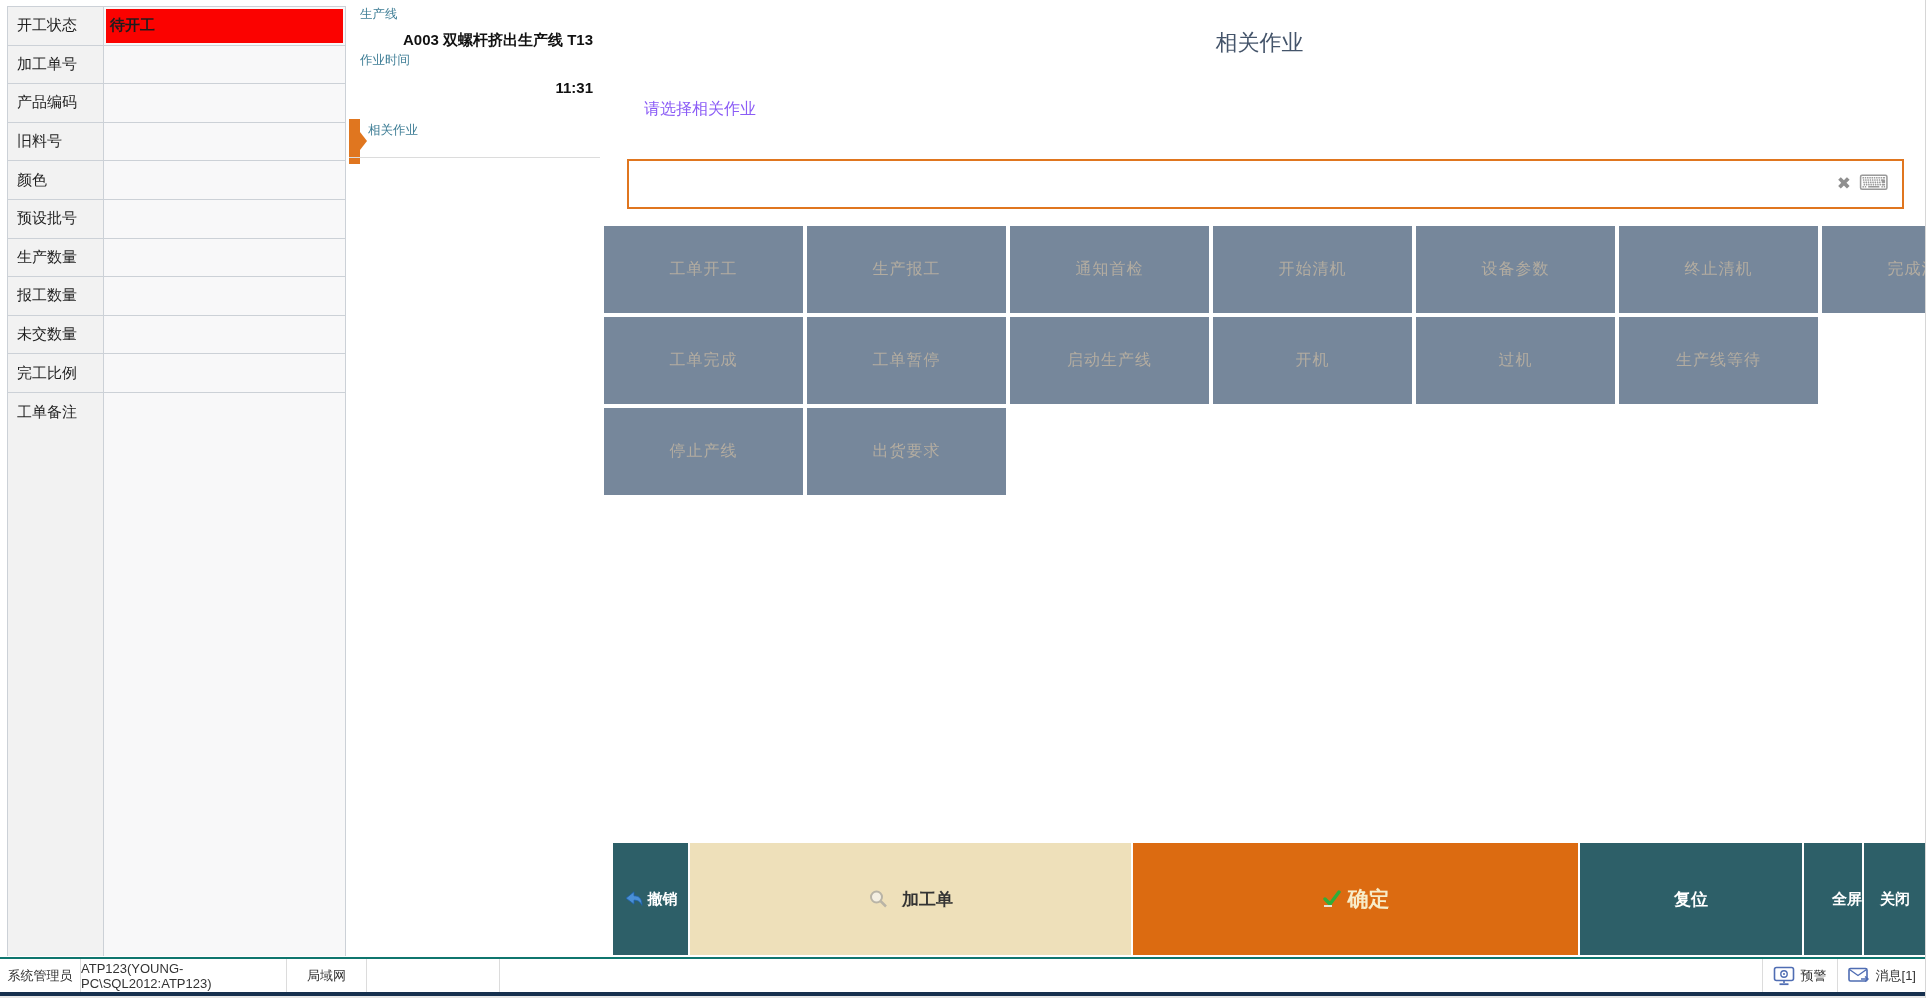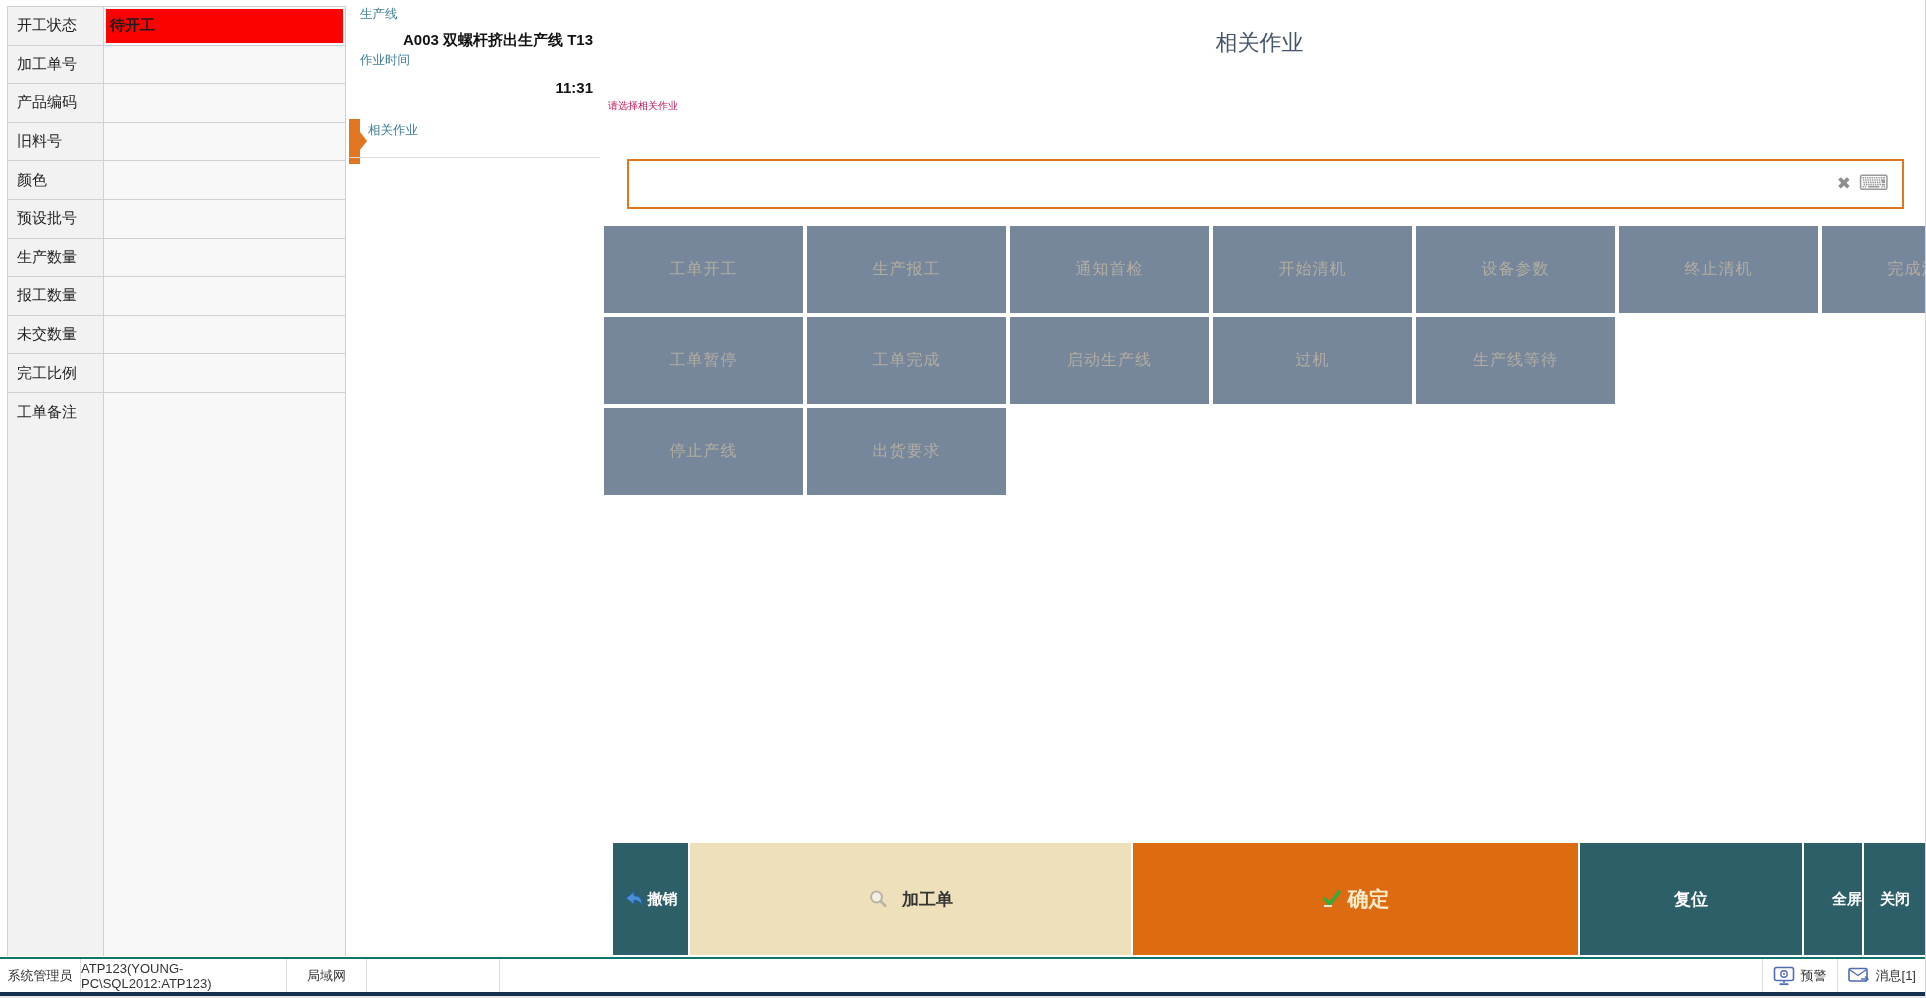--- a/index.html
+++ b/index.html
@@ -32,21 +32,21 @@
   .info-label{position:absolute; font-size:12.5px; color:var(--labelteal);}
   .info-value{position:absolute; font-size:15px; font-weight:bold; color:#111; text-align:right;}
   #related-marker{position:absolute; left:349px; top:119px; width:11px; height:45px; background:var(--accent);}
   #related-marker::after{
     content:''; position:absolute; left:11px; top:13px;
     border:9px solid transparent; border-left:7px solid var(--accent); border-right-width:0;
   }
   #related-sep{position:absolute; left:349px; top:157px; width:251px; height:1px; background:#dcdcdc;}
   
   #page-title{position:absolute; left:600px; right:6px; top:28px; text-align:center; font-size:22px; color:#44546a;}
-  #prompt{position:absolute; left:608px; top:99px; font-size:10px; color:#be185d;}
+  #prompt{position:absolute; left:644px; top:99px; font-size:16px; color:#8b5cf6;}
   #search-box{
     position:absolute; left:627px; top:159px; width:1277px; height:50px; box-sizing:border-box;
     border:2px solid var(--accent); background:#ffffff;
   }
   #search-input{
     position:absolute; left:6px; top:4px; right:96px; bottom:4px; border:none; outline:none;
     font-size:16px; font-family:inherit; background:transparent;
   }
   #clear-icon{position:absolute; right:51px; top:13px; font-size:17px; color:#8f8f8f; font-weight:bold; cursor:pointer; line-height:20px;}
   #kbd-icon{position:absolute; right:13px; top:9px; font-size:21px; color:#9a9a9a; cursor:pointer; line-height:26px;}
@@ -159,23 +159,24 @@
       <div class="grid-row">
         <div class="grid-btn">工单开工</div>
         <div class="grid-btn">生产报工</div>
         <div class="grid-btn">通知首检</div>
         <div class="grid-btn">开始清机</div>
         <div class="grid-btn">设备参数</div>
         <div class="grid-btn">终止清机</div>
         <div class="grid-btn">完成清机</div>
       </div>
       <div class="grid-row">
+        <div class="grid-btn">工单完成</div>
         <div class="grid-btn">工单暂停</div>
-        <div class="grid-btn">工单完成</div>
         <div class="grid-btn">启动生产线</div>
+        <div class="grid-btn">开机</div>
         <div class="grid-btn">过机</div>
         <div class="grid-btn">生产线等待</div>
       </div>
       <div class="grid-row">
         <div class="grid-btn">停止产线</div>
         <div class="grid-btn">出货要求</div>
       </div>
     </div>
 
   <div class="fbtn teal btn-undo">

